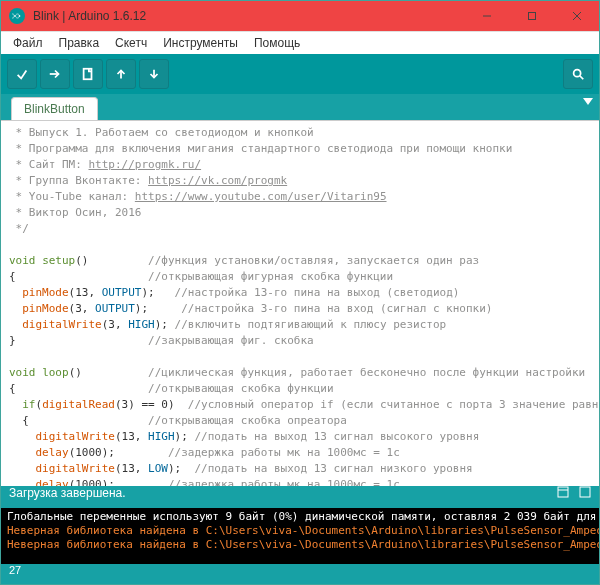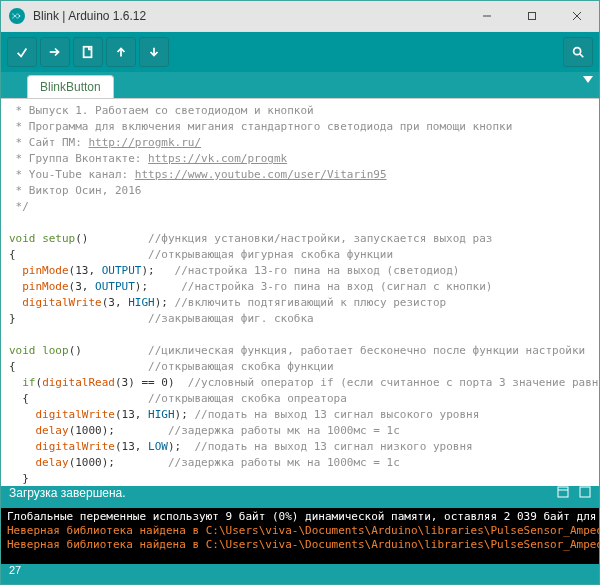--- a/index.html
+++ b/index.html
@@ -1,35 +1,35 @@
 <!DOCTYPE html>
 <html><head>
 <meta charset="utf-8">
 <style>
   html,body{margin:0;padding:0;font-family:"Segoe UI",Tahoma,sans-serif;font-size:12px;background:#fff;color:#000;overflow:hidden}
   #frame{width:600px;height:585px;border:1px solid #3fa59d;box-sizing:border-box;display:flex;flex-direction:column;margin:0 auto}
   
-  .titlebar{height:30px;background:#e5e5e5;display:flex;align-items:center;padding:0 0 0 8px;border-bottom:1px solid #e0e0e0}
+  .titlebar{height:30px;background:#ef4444;display:flex;align-items:center;padding:0 0 0 8px;border-bottom:1px solid #e0e0e0}
   .app-ico{width:16px;height:16px;border-radius:50%;background:#00979c;position:relative;margin-right:8px;display:flex;align-items:center;justify-content:center}
   .app-ico svg{width:10px;height:10px}
   .title{flex:0 0 auto;font-size:12px;color:#333}
   .title-spacer{flex:1}
   .winbtn{width:45px;height:30px;display:flex;align-items:center;justify-content:center;color:#444}
   .winbtn:last-child{}
   .winbtn svg{width:10px;height:10px}
   
   .menubar{height:22px;display:flex;align-items:center;padding:0 4px;font-size:12px;color:#333;background:#fff}
   .menuitem{padding:2px 8px}
   
   .toolbar{height:40px;background:#00979c;display:flex;align-items:center;padding:0 6px;gap:3px}
   .tbtn{width:28px;height:28px;border-radius:3px;background:#128d92;display:flex;align-items:center;justify-content:center;color:#fff;border:1px solid #0e7d82}
   .tbtn svg{width:14px;height:14px;stroke:#fff;fill:none;stroke-width:2}
   .tool-spacer{flex:1}
   
-  .tabstrip{height:26px;background:#17a1a5;display:flex;align-items:flex-end;padding-left:26px;position:relative}
+  .tabstrip{height:26px;background:#17a1a5;display:flex;align-items:flex-end;padding-left:10px;position:relative}
   .tabstrip::after{content:"";position:absolute;right:6px;top:4px;width:0;height:0;border-left:5px solid transparent;border-right:5px solid transparent;border-top:7px solid #fff}
   .tab{background:#fff;border-radius:4px 4px 0 0;padding:4px 12px;font-size:12px;color:#4a7a51;border:1px solid #ccc;border-bottom:none}
   
   .code-wrap{flex:1;overflow:auto;background:#fff;border-top:1px solid #ccc;position:relative}
   .code{font-family:Consolas,Menlo,monospace;font-size:11px;line-height:16px;white-space:pre;padding:4px 8px;color:#333}
   .c-cmt{color:#919190}
   .c-cmt a{color:#919190;text-decoration:underline}
   .c-kw{color:#5b8e30}
   .c-fn{color:#d35400}
   .c-def{color:#006699}
@@ -69,20 +69,27 @@
         </svg>
       </div>
   <div class="winbtn">
         <svg viewBox="0 0 10 10">
           <line x1="1" y1="1" x2="9" y2="9" stroke="currentColor"></line>
           <line x1="9" y1="1" x2="1" y2="9" stroke="currentColor"></line>
         </svg>
       </div>
 </div>
 
+<div class="menubar">
+  <span class="menuitem">Файл</span>
+  <span class="menuitem">Правка</span>
+  <span class="menuitem">Скетч</span>
+  <span class="menuitem">Инструменты</span>
+  <span class="menuitem">Помощь</span>
+</div>
 
 <div class="toolbar">
   <div class="tbtn" title="Verify">
     <svg viewBox="0 0 16 16">
           <polyline points="3,9 7,13 13,4"></polyline>
         </svg>
   </div>
   <div class="tbtn" title="Upload">
     <svg viewBox="0 0 16 16">
           <line x1="2" y1="8" x2="12" y2="8"></line>
@@ -122,21 +129,21 @@
 
 <div class="code-wrap">
   <div class="code" id="code"><span class="c-cmt"> * Выпуск 1. Работаем со светодиодом и кнопкой</span>
 <span class="c-cmt"> * Программа для включения мигания стандартного светодиода при помощи кнопки</span>
 <span class="c-cmt"> * Сайт ПМ: <a>http://progmk.ru/</a></span>
 <span class="c-cmt"> * Группа Вконтакте: <a>https://vk.com/progmk</a></span>
 <span class="c-cmt"> * You-Tube канал: <a>https://www.youtube.com/user/Vitarin95</a></span>
 <span class="c-cmt"> * Виктор Осин, 2016</span>
 <span class="c-cmt"> */</span>
 
-<span class="c-kw">void</span> <span class="c-kw">setup</span>()         <span class="c-cmt">//функция установки/настройки, запускается выход раз</span>
+<span class="c-kw">void</span> <span class="c-kw">setup</span>()         <span class="c-cmt">//функция установки/оставляя, запускается один раз</span>
 {                    <span class="c-cmt">//открывающая фигурная скобка функции</span>
   <span class="c-fn">pinMode</span>(13, <span class="c-def">OUTPUT</span>);   <span class="c-cmt">//настройка 13-го пина на выход (светодиод)</span>
   <span class="c-fn">pinMode</span>(3, <span class="c-def">OUTPUT</span>);     <span class="c-cmt">//настройка 3-го пина на вход (сигнал с кнопки)</span>
   <span class="c-fn">digitalWrite</span>(3, <span class="c-def">HIGH</span>); <span class="c-cmt">//включить подтягивающий к плюсу резистор</span>
 }                    <span class="c-cmt">//закрывающая фиг. скобка</span>
 
 <span class="c-kw">void</span> <span class="c-kw">loop</span>()          <span class="c-cmt">//циклическая функция, работает бесконечно после функции настройки</span>
 {                    <span class="c-cmt">//открывающая скобка функции</span>
   <span class="c-kw">if</span>(<span class="c-fn">digitalRead</span>(3) == 0)  <span class="c-cmt">//условный оператор if (если считанное с порта 3 значение равно 1, то..)</span>
   {                  <span class="c-cmt">//открывающая скобка опреатора</span>

